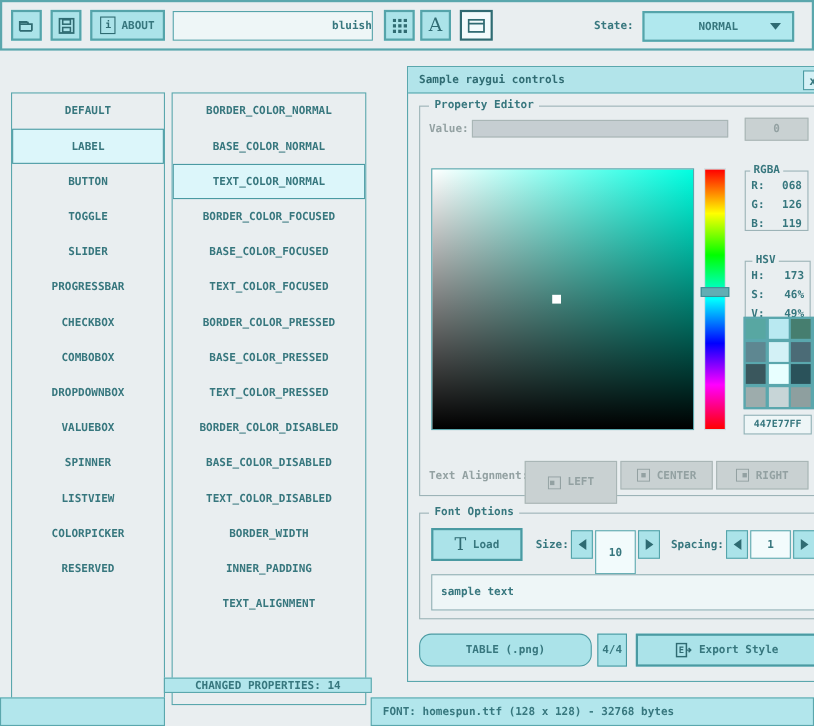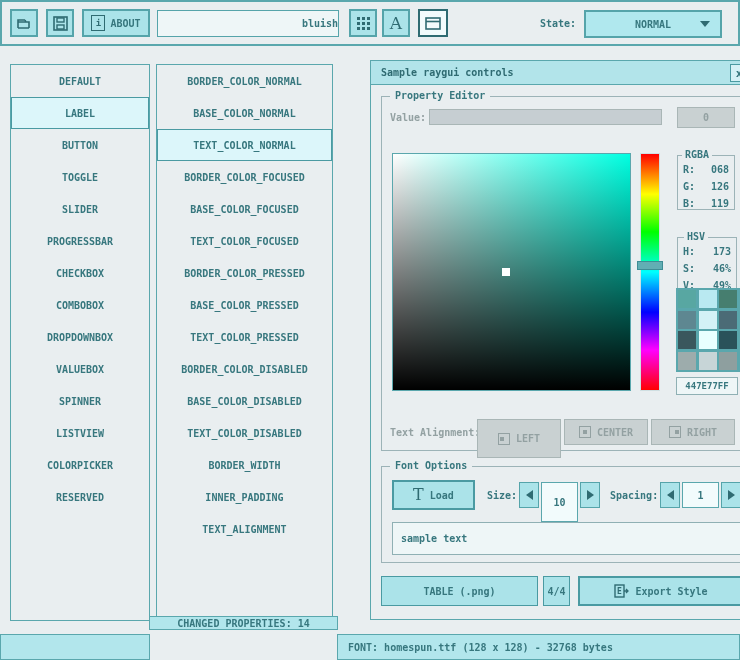--- a/index.html
+++ b/index.html
@@ -9,21 +9,21 @@
   
   .toolbar{left:0;top:0;width:740px;height:46px;border:2px solid #5aa7ad;background:#e9eef0;}
   .tbtn{background:#abe3e9;border:2px solid #55a4aa;display:flex;align-items:center;justify-content:center;gap:5px;cursor:pointer;}
   .tbtn.lightbtn{background:#f2fbfc;border:2px solid #2f6b72;}
   .tinput{background:#eef6f7;border:1px solid #55a4aa;color:#37777e;font:inherit;padding:0 0 0 8px;outline:none;text-align:right;}
   .dropdown{background:#b0e8ee;border:2px solid #55a4aa;display:flex;align-items:center;justify-content:center;cursor:pointer;}
   .tri-down{width:0;height:0;border-left:5px solid transparent;border-right:5px solid transparent;border-top:6px solid #2f6b72;}
   .tri-left{width:0;height:0;border-top:5px solid transparent;border-bottom:5px solid transparent;border-right:7px solid #2f6b72;}
   .tri-right{width:0;height:0;border-top:5px solid transparent;border-bottom:5px solid transparent;border-left:7px solid #2f6b72;}
   
-  .panel{border:1px solid #5aa7ad;background:#e9eef0;}
+  .panel{border:1px solid #5aa7ad;background:#e9eef0;margin-top:20px;}
   .list-item{height:32px;display:flex;align-items:center;justify-content:center;cursor:pointer;box-sizing:border-box;}
   .list-item.selected{background:#dcf6fa;border:1px solid #4a9aa2;}
   
   .window{left:345px;top:60px;width:383px;height:560px;border:1px solid #5aa7ad;background:#e9eef0;margin-left:25px;}
   .titlebar{position:absolute;left:0;top:0;right:0;height:24px;background:#b2e4ea;border-bottom:1px solid #5aa7ad;
             display:flex;align-items:center;padding-left:10px;box-sizing:border-box;color:#2f6b72;}
   .closebtn{position:absolute;right:4px;top:3px;width:18px;height:18px;background:#d5f1f6;border:1px solid #4a9aa2;
             display:flex;align-items:center;justify-content:center;cursor:pointer;font-size:11px;box-sizing:border-box;}
   .groupbox{position:absolute;border:1px solid #9cb3b7;box-sizing:border-box;}
   .legend{position:absolute;top:-7px;left:8px;background:#e9eef0;padding:0 5px;white-space:nowrap;}
@@ -274,21 +274,21 @@
           <span>1</span>
         </div>
       <div class="abs spinbtn" style="left:339px;top:15px;width:20px;height:26px;">
           <span class="tri-right"></span>
         </div>
       <div class="abs textbox" style="left:10px;top:55px;width:349px;height:33px;">
         <span>sample text</span>
       </div>
     </div>
 
-    <div class="abs cbtn" style="left:10px;top:515px;width:157px;height:30px;">
+    <div class="abs cbtn" style="left:10px;top:515px;width:157px;height:30px;border-radius:11px;">
       <span>TABLE (.png)</span>
     </div>
     <div class="abs cbtn" style="left:172px;top:515px;width:27px;height:30px;">
       <span>4/4</span>
     </div>
     <div class="abs cbtn thick" style="left:207px;top:515px;width:166px;height:30px;">
       <span>
           <svg width="15" height="14" viewBox="0 0 15 14">
             <rect x="1" y="1" width="9" height="12" fill="none" stroke="#2f6b72" stroke-width="1.4"></rect>
             <text x="3" y="10" font-size="8" font-family="DejaVu Sans Mono, monospace" font-weight="bold" fill="#2f6b72">E</text>

